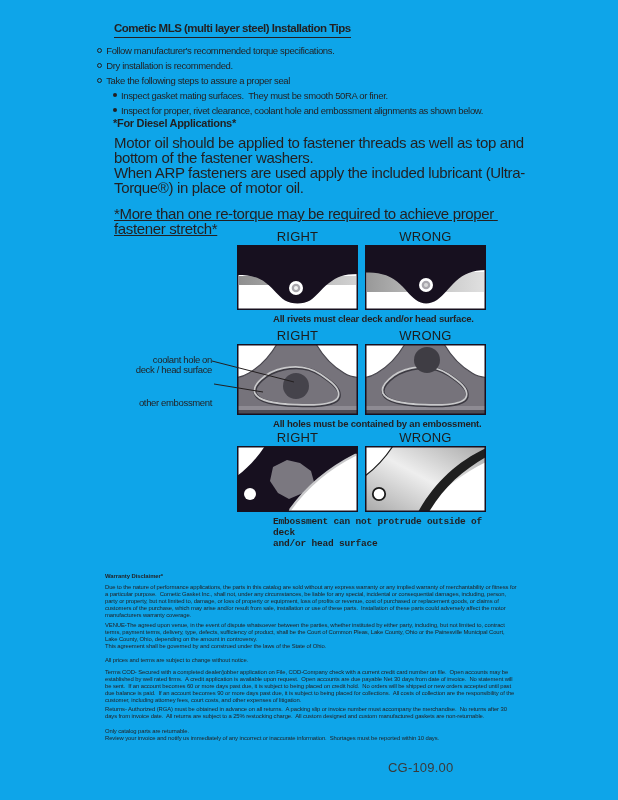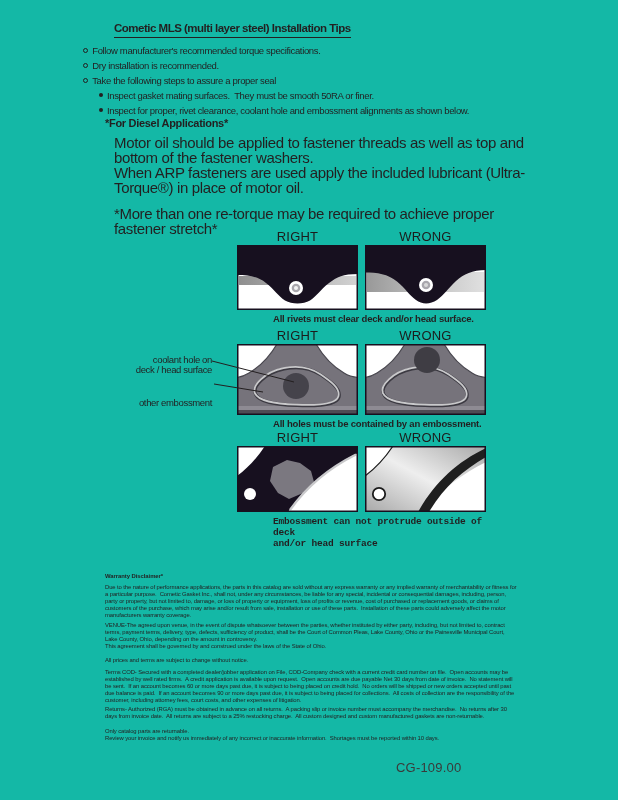--- a/index.html
+++ b/index.html
@@ -1,48 +1,48 @@
 <!DOCTYPE html>
 <html><head>
 <meta charset="utf-8">
 <style>
   html,body { margin:0; padding:0; background:#ffffff; }
   .page {
-    position:relative; width:618px; height:800px; background:#14b8a6;
+    position:relative; width:618px; height:800px; background:#0ea5e9;
     font-family:"Liberation Sans","DejaVu Sans",sans-serif; color:#231f20; overflow:hidden;
   }
   .pre { white-space:pre-wrap; }
 
   .title {
     position:absolute; left:114px; top:22px;
     font-size:11.5px; font-weight:bold; letter-spacing:-0.5px;
     border-bottom:1.4px solid #231f20; padding-bottom:2.5px;
   }
-  .bullets { position:absolute; left:83px; top:43px;text-align:right; }
+  .bullets { position:absolute; left:97px; top:43px;text-align:right; }
   .b-row { display:flex; align-items:flex-start; line-height:15px; font-size:9.5px; letter-spacing:-0.35px; }
   .b-row.sub { margin-left:16px; }
   .ring {
     display:inline-block; width:3.2px; height:3.2px; border:1px solid #231f20; border-radius:50%;
     margin:5px 4px 0 0; flex:0 0 auto;
   }
   .dot {
     display:inline-block; width:4px; height:4px; background:#231f20; border-radius:50%;
     margin:5px 4px 0 0; flex:0 0 auto;
   }
   .diesel-heading {
-    position:absolute; left:105px; top:117px;
+    position:absolute; left:113px; top:117px;
     font-size:11px; font-weight:bold; letter-spacing:-0.3px;
   }
   .para {
     position:absolute; left:114px; width:420px;
     font-size:15px; line-height:15px; letter-spacing:-0.35px;
   }
   .p-oil  { top:135px; }
   .p-heat { top:165px; }
-  .p-note { top:206px; }
+  .p-note { top:206px;text-decoration:underline; }
 
   .diagram-row { position:absolute; left:237px; width:249px; }
   .dr1 { top:229px; } .dr2 { top:328px; } .dr3 { top:430px; }
   .rw-headers { display:flex; gap:7px; line-height:15px;justify-content:flex-end; }
   .rw-headers .hdr { width:121px; text-align:center; font-size:13px; color:#1c1c1c; letter-spacing:0.2px; }
   .rw-images { display:flex; gap:7px; margin-top:1px; }
   .rw-images svg { display:block; }
   .caption {
     font-size:9.5px; font-weight:bold; letter-spacing:-0.2px; line-height:11px; margin-top:3px;
     white-space:pre-line;
@@ -60,21 +60,21 @@
   .legal { position:absolute; left:105px; top:573px; width:412px; }
   .legal-heading { font-size:5.9px; font-weight:bold; letter-spacing:-0.05px; }
   .legal p { margin:0; font-size:5.9px; line-height:7px; letter-spacing:-0.1px; white-space:pre-wrap; }
   .lg1 { margin-top:5px !important; }
   .lg2 { margin-top:3px !important; }
   .lg3 { margin-top:7px !important; }
   .lg4 { margin-top:5px !important; }
   .lg5 { margin-top:2px !important; }
   .lg6 { margin-top:8px !important; }
 
-  .page-code { position:absolute; left:388px; top:760px; font-size:13px; color:#3a3a3a; letter-spacing:0.2px;margin-left:8px; }
+  .page-code { position:absolute; left:388px; top:760px; font-size:13px; color:#3a3a3a; letter-spacing:0.2px; }
 </style>
 </head>
 <body>
 
 <div class="page">
 
   <div class="title pre">Cometic MLS (multi layer steel) Installation Tips</div>
 
   <div class="bullets">
     <div class="b-row">

